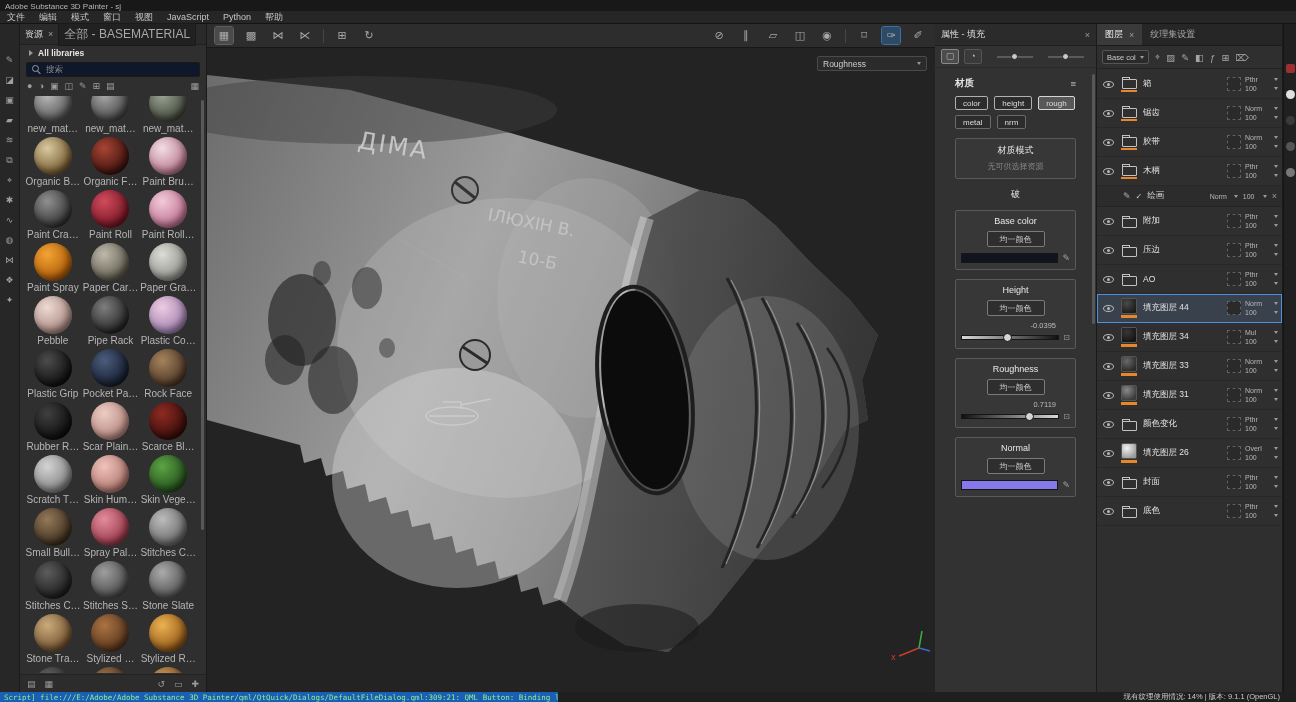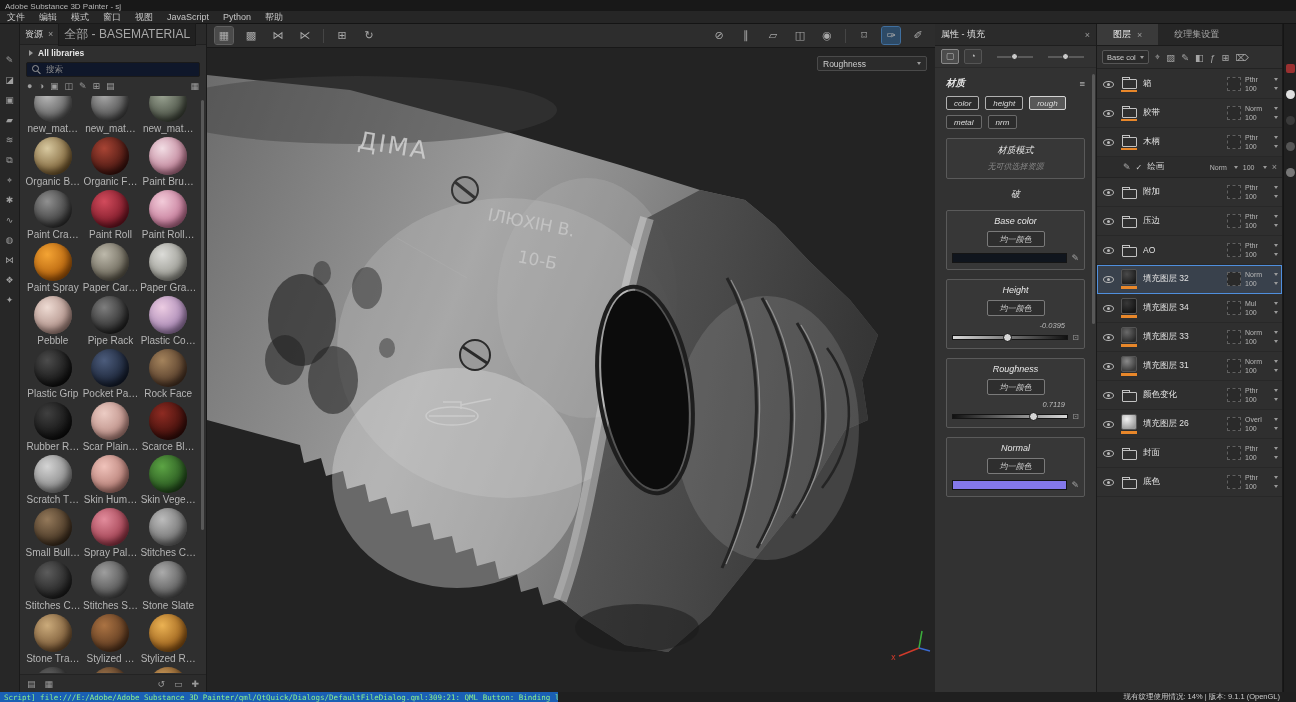--- a/index.html
+++ b/index.html
@@ -52,21 +52,21 @@
 
   
   .props{position:absolute;left:935px;top:24px;width:162px;bottom:10px;background:#323232;border-right:1px solid #1a1a1a;}
   .props-header{height:22px;background:#2b2b2b;border-bottom:1px solid #1e1e1e;display:flex;align-items:center;padding:0 6px;gap:5px;font-size:9px;color:#e0e0e0;}
   .ph-space{flex:1;}
   .props-subbar{height:22px;display:flex;align-items:center;padding:0 6px;gap:5px;border-bottom:1px solid #2a2a2a;}
   .pill-btn{width:18px;height:15px;border:1px solid #555;background:#3a3a3a;color:#bbb;font-size:9px;text-align:center;line-height:13px;border-radius:2px;}
   .pill-btn.active{background:#4c4c4c;border-color:#888;}
   .mini-slider{width:36px;height:2px;background:#5a5a5a;position:relative;margin-left:10px;}
   .mini-knob{position:absolute;top:-3px;left:14px;width:7px;height:7px;border-radius:50%;background:#c9c9c9;border:1px solid #222;}
-  .props-body{position:absolute;top:45px;left:0;right:0;bottom:0;padding:2px 11px;overflow:hidden;font-style:italic;}
+  .props-body{position:absolute;top:45px;left:0;right:0;bottom:0;padding:2px 20px;overflow:hidden;}
   .sec-title{display:flex;justify-content:space-between;align-items:center;font-size:9.5px;color:#e3e3e3;margin:6px 0 6px;font-weight:bold;}
   .sec-title .hamburger{font-weight:normal;color:#aaa;}
   .chan-grid{display:flex;flex-wrap:wrap;gap:5px 6px;}
   .chan-btn{border:1px solid #b0b0b0;background:#2c2c2c;color:#ddd;font-size:8px;padding:1.5px 7px;border-radius:2px;}
   .chan-btn.dim{border-color:#6a6a6a;}
   .chan-btn.active{background:#585858;border-color:#d5d5d5;}
   .box{border:1px solid #5a5a5a;border-radius:2px;background:#373737;margin-top:9px;padding:5px 5px 6px;text-align:center;}
   .box-title{font-size:9px;color:#e8e8e8;}
   .box-sub{font-size:8px;color:#8a8a8a;margin-top:4px;}
   .uni-btn{display:inline-block;border:1px solid #7a7a7a;background:#2e2e2e;color:#ccc;font-size:8px;padding:1.5px 12px;margin-top:5px;border-radius:2px;}
@@ -77,21 +77,21 @@
   .slider-track{flex:1;height:5px;position:relative;border:1px solid #151515;}
   .sl-knob{position:absolute;top:-3px;width:9px;height:9px;background:#d5d5d5;border:1px solid #111;border-radius:50%;transform:translateX(-5px);}
   .val{font-size:7.5px;color:#bdbdbd;text-align:right;margin-top:5px;padding-right:14px;}
   .expand-icon{color:#9a9a9a;font-size:8px;}
   .mid-label{text-align:center;font-size:9px;color:#e0e0e0;margin-top:9px;}
   .props-scroll{position:absolute;right:1px;top:50px;width:3px;height:250px;background:#585858;border-radius:2px;}
 
   
   .layers{position:absolute;left:1097px;top:24px;width:186px;bottom:10px;background:#2f2f2f;border-right:1px solid #1a1a1a;}
   .layers-tabs{height:22px;background:#262626;display:flex;align-items:stretch;border-bottom:1px solid #1b1b1b;font-size:9px;}
-  .ltab{display:flex;align-items:center;padding:0 16px;gap:6px;color:#a8a8a8;}
+  .ltab{display:flex;align-items:center;padding:0 8px;gap:6px;color:#a8a8a8;}
   .ltab.active{background:#3a3a3a;color:#eee;}
   .layers-toolbar{height:23px;display:flex;align-items:center;padding:0 5px;gap:6px;border-bottom:1px solid #232323;color:#a5a5a5;font-size:9.5px;}
   .base-col-dd{border:1px solid #565656;background:#2a2a2a;font-size:7.5px;color:#ccc;padding:1.5px 4px;display:flex;align-items:center;gap:4px;border-radius:2px;}
   .layers-list{position:absolute;top:46px;left:0;right:0;}
   .lrow{height:29px;display:flex;align-items:center;padding:0 4px;gap:4px;border-bottom:1px solid #282828;}
   .lrow.selected{outline:1px solid #4f8fde;outline-offset:-1px;background:#39414c;}
   .eye{width:14px;flex:none;display:flex;justify-content:center;}
   .eye-shape{width:11px;height:7px;border:1px solid #b8b8b8;border-radius:50%;position:relative;}
   .eye-shape::after{content:"";position:absolute;left:3px;top:1.5px;width:3px;height:3px;border-radius:50%;background:#b8b8b8;}
   .iconwrap{width:20px;flex:none;display:flex;flex-direction:column;align-items:center;gap:1px;}
@@ -552,20 +552,41 @@
             <span>Pthr</span>
             <span class="caret"></span>
           </div>
         <div class="dd">
             <span>100</span>
             <span class="caret"></span>
           </div>
       </div>
     </div>
 
+    <div class="lrow">
+      <span class="eye">
+          <span class="eye-shape"></span>
+        </span>
+      <span class="iconwrap">
+          <span class="folder-shape"></span>
+          <span class="chan-bar"></span>
+        </span>
+      <span class="lname">锯齿</span>
+      <span class="maskbox"></span>
+      <div class="lctrl">
+        <div class="dd">
+            <span>Norm</span>
+            <span class="caret"></span>
+          </div>
+        <div class="dd">
+            <span>100</span>
+            <span class="caret"></span>
+          </div>
+      </div>
+    </div>
 
     <div class="lrow">
       <span class="eye">
           <span class="eye-shape"></span>
         </span>
       <span class="iconwrap">
           <span class="folder-shape"></span>
           <span class="chan-bar"></span>
         </span>
       <span class="lname">胶带</span>
@@ -685,21 +706,21 @@
 
 
     <div class="lrow selected">
       <span class="eye">
           <span class="eye-shape"></span>
         </span>
       <span class="iconwrap">
           <span class="lthumb" style="background: radial-gradient(circle at 35% 30%, rgb(74, 74, 74) 0%, rgb(28, 28, 28) 78%);"></span>
           <span class="chan-bar"></span>
         </span>
-      <span class="lname">填充图层 32</span>
+      <span class="lname">填充图层 44</span>
       <span class="maskbox"></span>
       <div class="lctrl">
         <div class="dd">
             <span>Norm</span>
             <span class="caret"></span>
           </div>
         <div class="dd">
             <span>100</span>
             <span class="caret"></span>
           </div>

